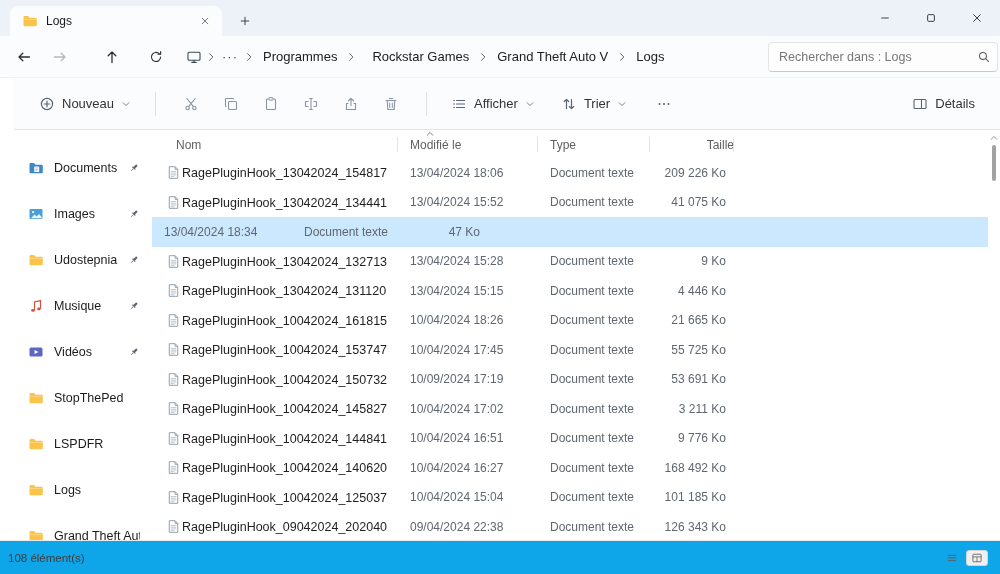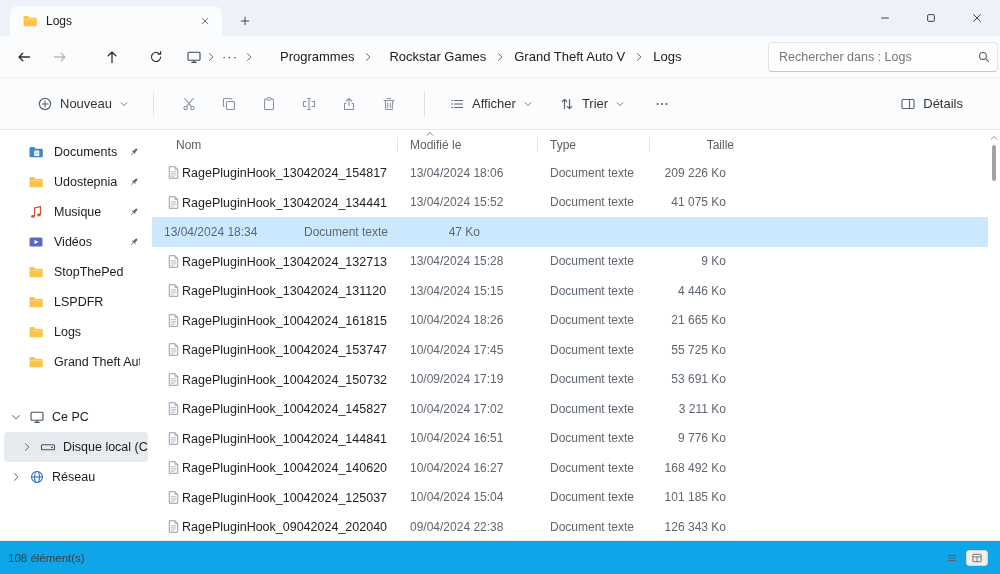--- a/index.html
+++ b/index.html
@@ -26,31 +26,31 @@
   .crumb-device{color:#3c4854;margin-right:2px}
   .crumb-sep{color:#606060}
   .crumb{padding:5px 7px;border-radius:4px;color:#202020;white-space:nowrap;font-size:13px}
   .crumb.overflow{padding:5px 4px;letter-spacing:1px;color:#404040}
   .search{width:230px;height:30px;margin-right:2px;background:#fdfdfd;border:1px solid #e4e4e4;border-bottom:1px solid #c9c9c9;border-radius:4px;display:flex;align-items:center;padding:0 6px 0 10px;gap:6px}
   .search input{border:0;outline:0;background:transparent;flex:1;min-width:0;font-family:"Liberation Sans","DejaVu Sans",sans-serif;font-size:12.5px;color:#1b1b1b}
   .search input::placeholder{color:#767676}
   .search-ic{color:#5a5a5a}
 
   
-  .toolbar{position:absolute;left:0;top:78px;right:0;height:52px;background:#fbfcfe;border-bottom:1px solid #e4e4e6;display:flex;align-items:center;padding:0 28px;gap:8px}
+  .toolbar{position:absolute;left:14px;top:78px;right:0;height:52px;background:#fbfcfe;border-bottom:1px solid #e4e4e6;display:flex;align-items:center;padding:0 16px;gap:8px}
   .tb-btn{display:flex;align-items:center;gap:7px;padding:7px 9px;border-radius:4px;color:#333;font-size:13px}
   .tb-btn .lead{color:#5b6472}
   .tb-chev{color:#5f5f5f}
   .tb-icon-btn{width:40px;height:36px;display:flex;align-items:center;justify-content:center;color:#8a94a1;border-radius:4px;background:none;border:0}
   .tb-sep{width:1px;height:24px;background:#e1e1e1;margin:0 7px}
   .tb-right{margin-left:auto}
 
   
   .sidebar{position:absolute;left:0;top:131px;width:152px;bottom:18px;padding-top:6px;overflow:hidden;background:#fff}
-  .side-item{display:flex;align-items:center;height:30px;margin:0 4px;padding:0 8px 0 24px;gap:10px;border-radius:4px}
+  .side-item{display:flex;align-items:center;height:30px;margin:16px 4px;padding:0 8px 0 24px;gap:10px;border-radius:4px}
   .side-label{flex:1;font-size:12.5px;color:#1b1b1b;white-space:nowrap;overflow:hidden}
   .side-item .pin{display:none;color:#59616e;margin-left:auto}
   .side-item.pinned .pin{display:block}
   .item-icon{color:var(--icon-color,#fac44a)}
   .tree{margin-top:25px}
   .tree-item{display:flex;align-items:center;height:30px;margin:0 4px;padding-left:6px;gap:7px;border-radius:4px}
   .tree-item.level-1{padding-left:17px}
   .tree-item.selected{background:#e7eaee}
   .chev{color:#5f5f5f}
   .tree-item.collapsed .chev{transform:rotate(-90deg)}
@@ -297,21 +297,21 @@
 
     <div class="crumbbar">
       <svg class="ic16 crumb-device">
           <use href="#computer-icon"></use>
         </svg>
       <svg class="ic12 crumb-sep">
           <use href="#chevron-right-icon"></use>
         </svg>
       <span class="crumb overflow">···</span>
 
-        <span style="display:flex;align-items:center;gap:18px">
+        <span style="display:flex;align-items:center;gap:1px">
           <svg class="ic12 crumb-sep">
             <use href="#chevron-right-icon"></use>
           </svg>
           <span class="crumb">Programmes</span>
         </span>
 
         <span style="display:flex;align-items:center;gap:8px">
           <svg class="ic12 crumb-sep">
             <use href="#chevron-right-icon"></use>
           </svg>
@@ -431,20 +431,29 @@
         <div class="side-item pinned" style="--icon-color: #3f87c6;">
           <svg class="ic16 item-icon">
             <use href="#documents-icon"></use>
           </svg>
           <span class="side-label">Documents</span>
           <svg class="ic12 pin">
             <use href="#pin-icon"></use>
           </svg>
         </div>
 
+        <div class="side-item pinned" style="--icon-color: #4a9fd8;">
+          <svg class="ic16 item-icon">
+            <use href="#picture-icon"></use>
+          </svg>
+          <span class="side-label">Images</span>
+          <svg class="ic12 pin">
+            <use href="#pin-icon"></use>
+          </svg>
+        </div>
 
         <div class="side-item pinned" style="--icon-color: #fac44a;">
           <svg class="ic16 item-icon">
             <use href="#folder-icon"></use>
           </svg>
           <span class="side-label">Udostepnian</span>
           <svg class="ic12 pin">
             <use href="#pin-icon"></use>
           </svg>
         </div>

